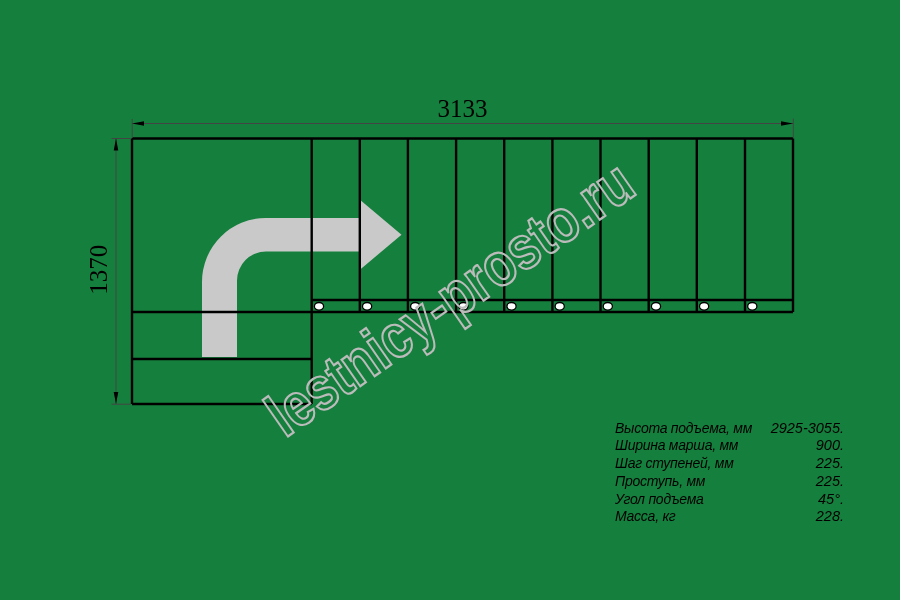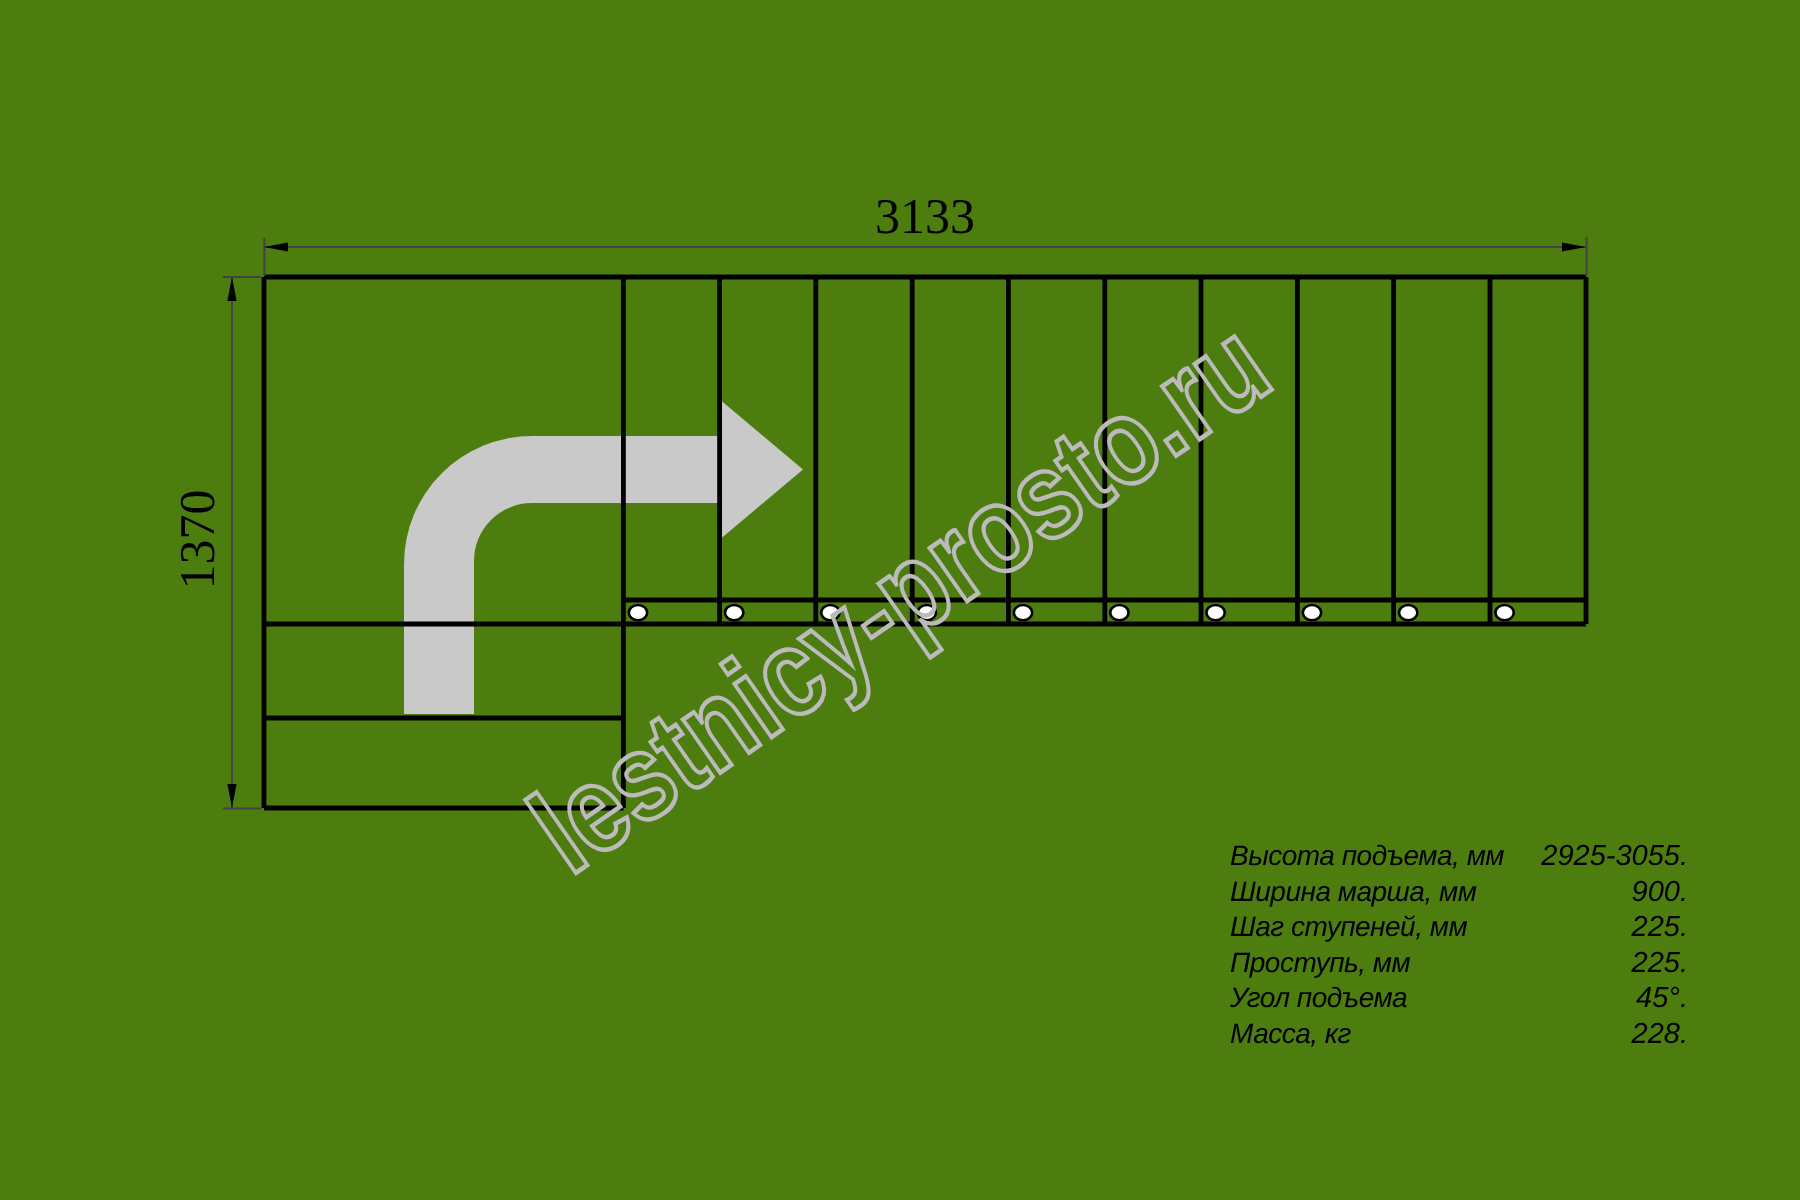--- a/index.html
+++ b/index.html
@@ -1,16 +1,16 @@
 <!DOCTYPE html>
 <html><head>
 <meta charset="utf-8">
 <style>
   html,body{margin:0;padding:0;background:#fff;}
-  .page{position:relative;width:900px;height:600px;background:#4d7c0f;overflow:hidden;}
+  .page{position:relative;width:900px;height:600px;background:#15803d;overflow:hidden;}
   svg{position:absolute;left:0;top:0;}
 </style>
 </head>
 <body>
 <div class="page">
 <svg width="900" height="600" viewBox="0 0 900 600">
 
   <path d="M202,357 L202,282 A64,64 0 0 1 266,218 L360.2,218 L360.2,200 L401.5,234.7 L360.2,269.5 L360.2,251.5 L266,251.5 A29,29 0 0 0 237,280.5 L237,357 Z" fill="#c9c9c9"></path>
 
   <g stroke="#000" stroke-width="2.4" fill="none">

